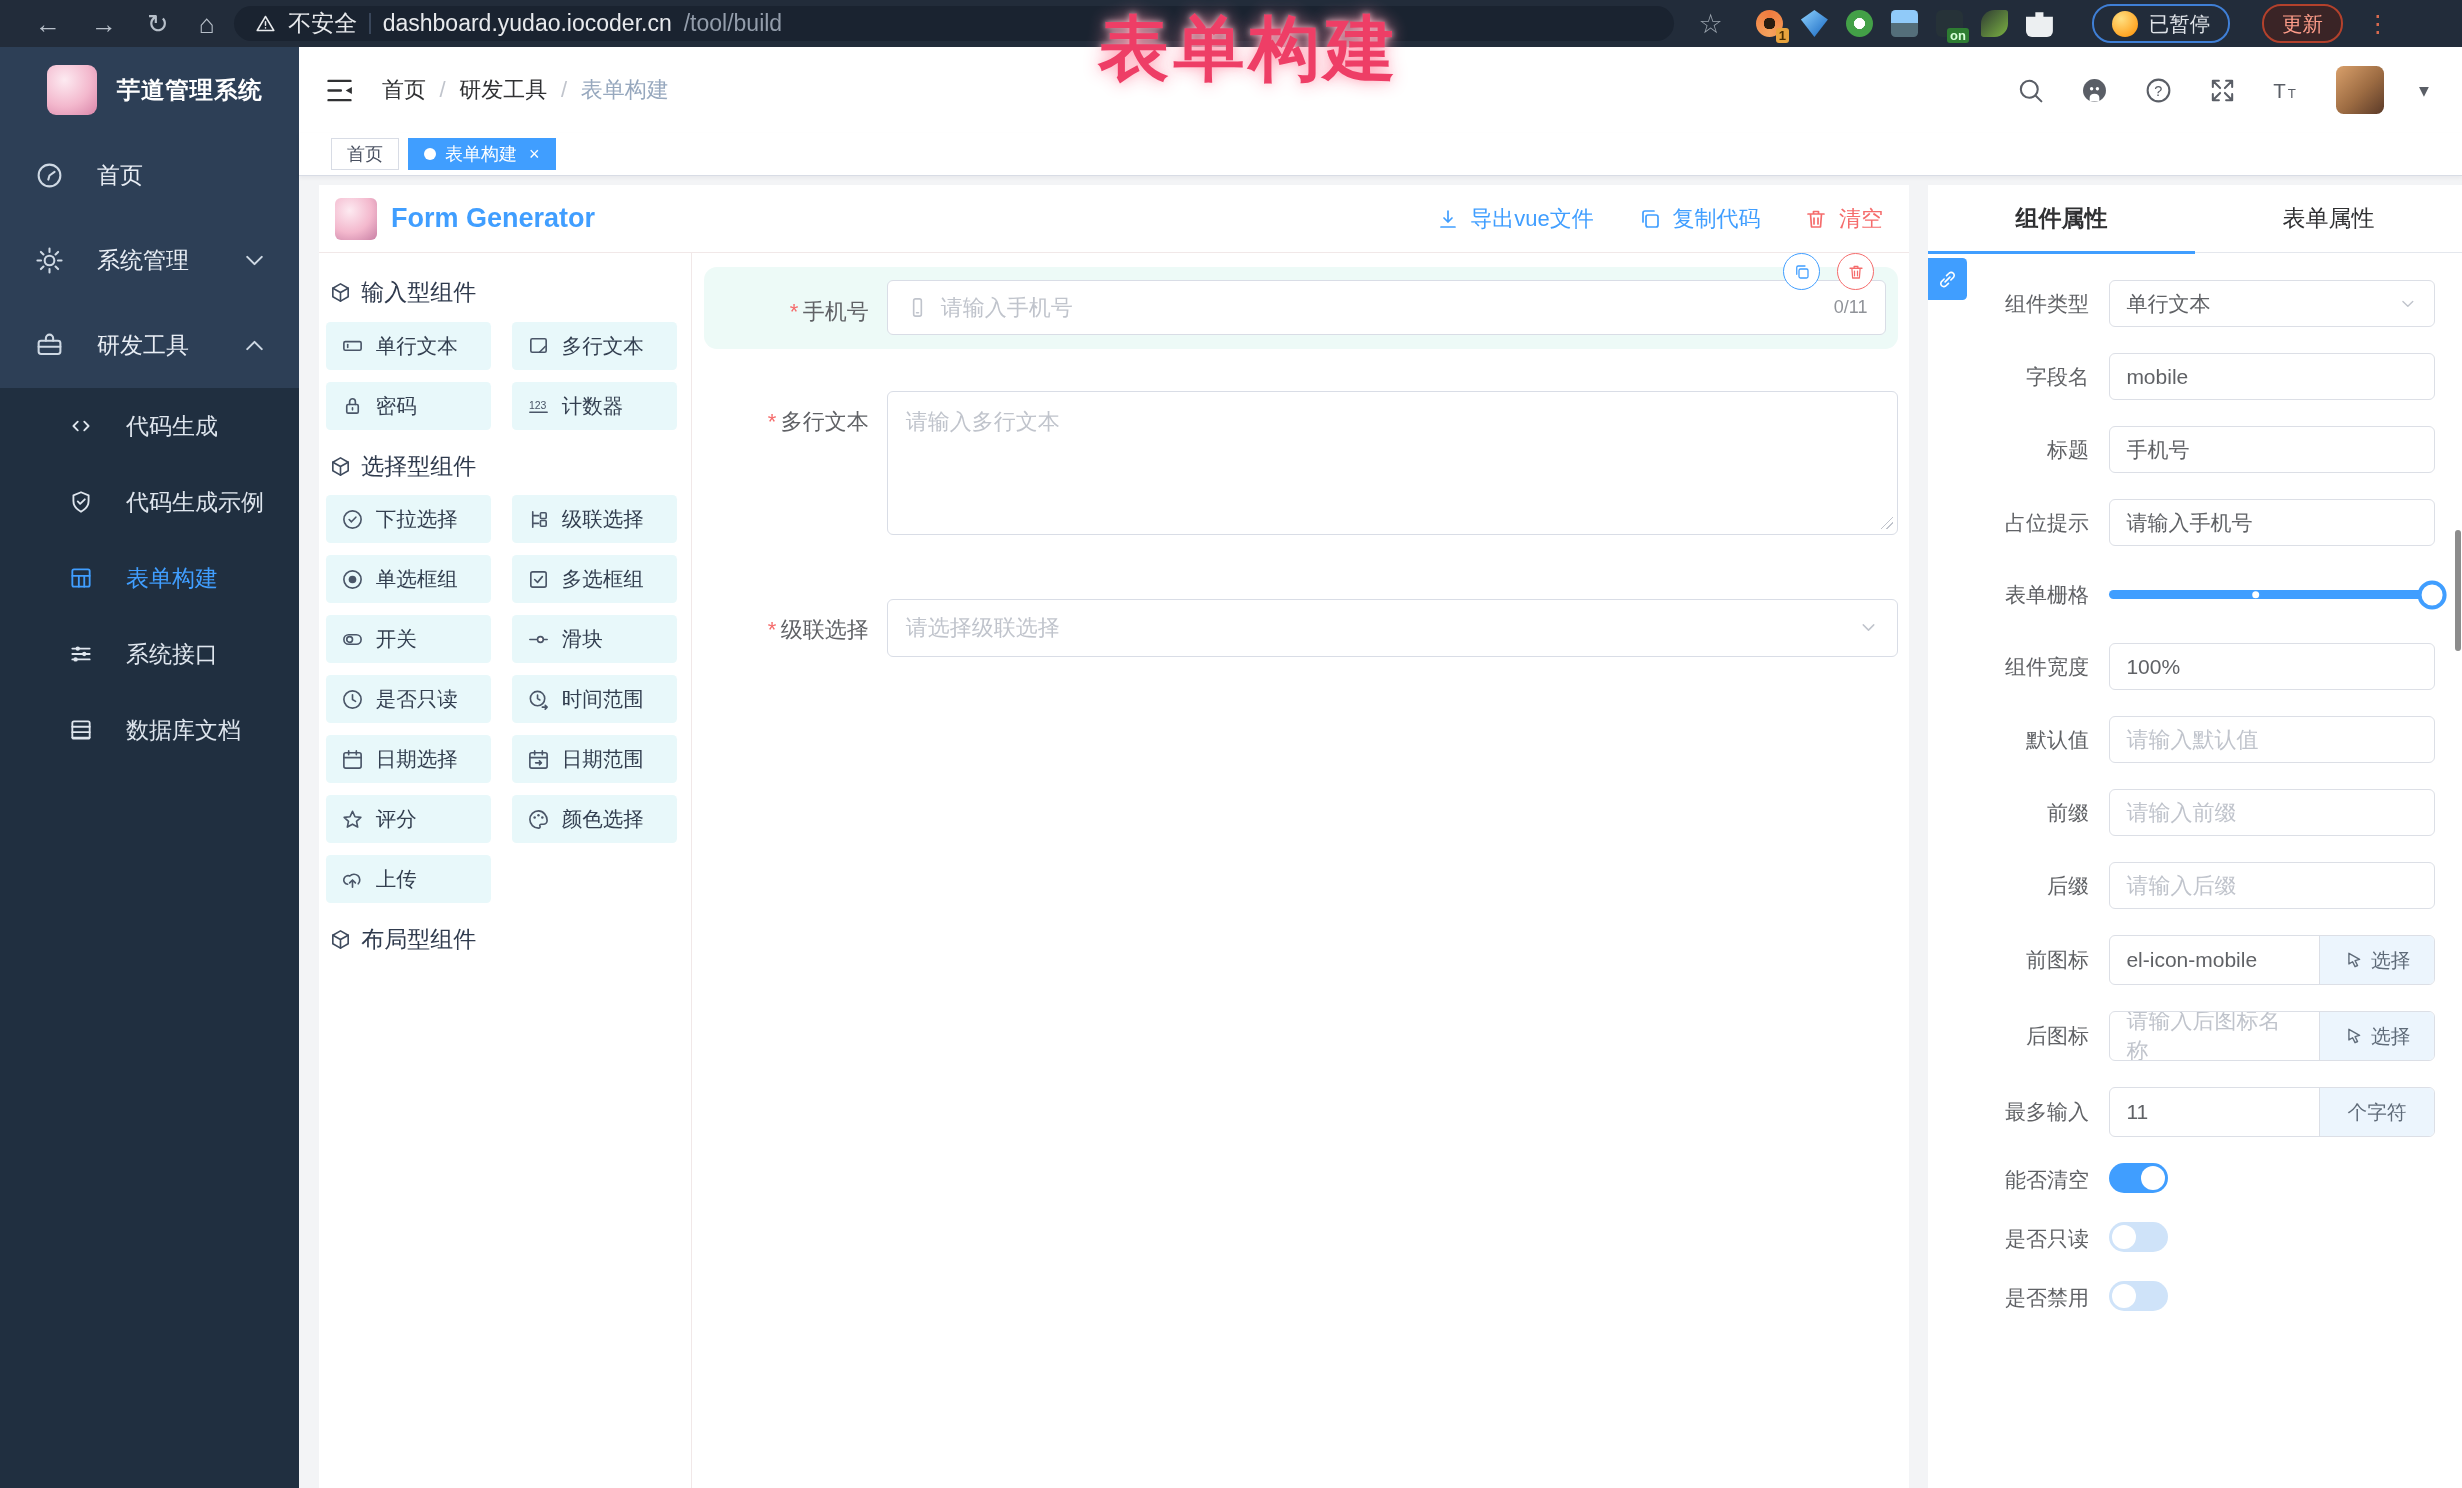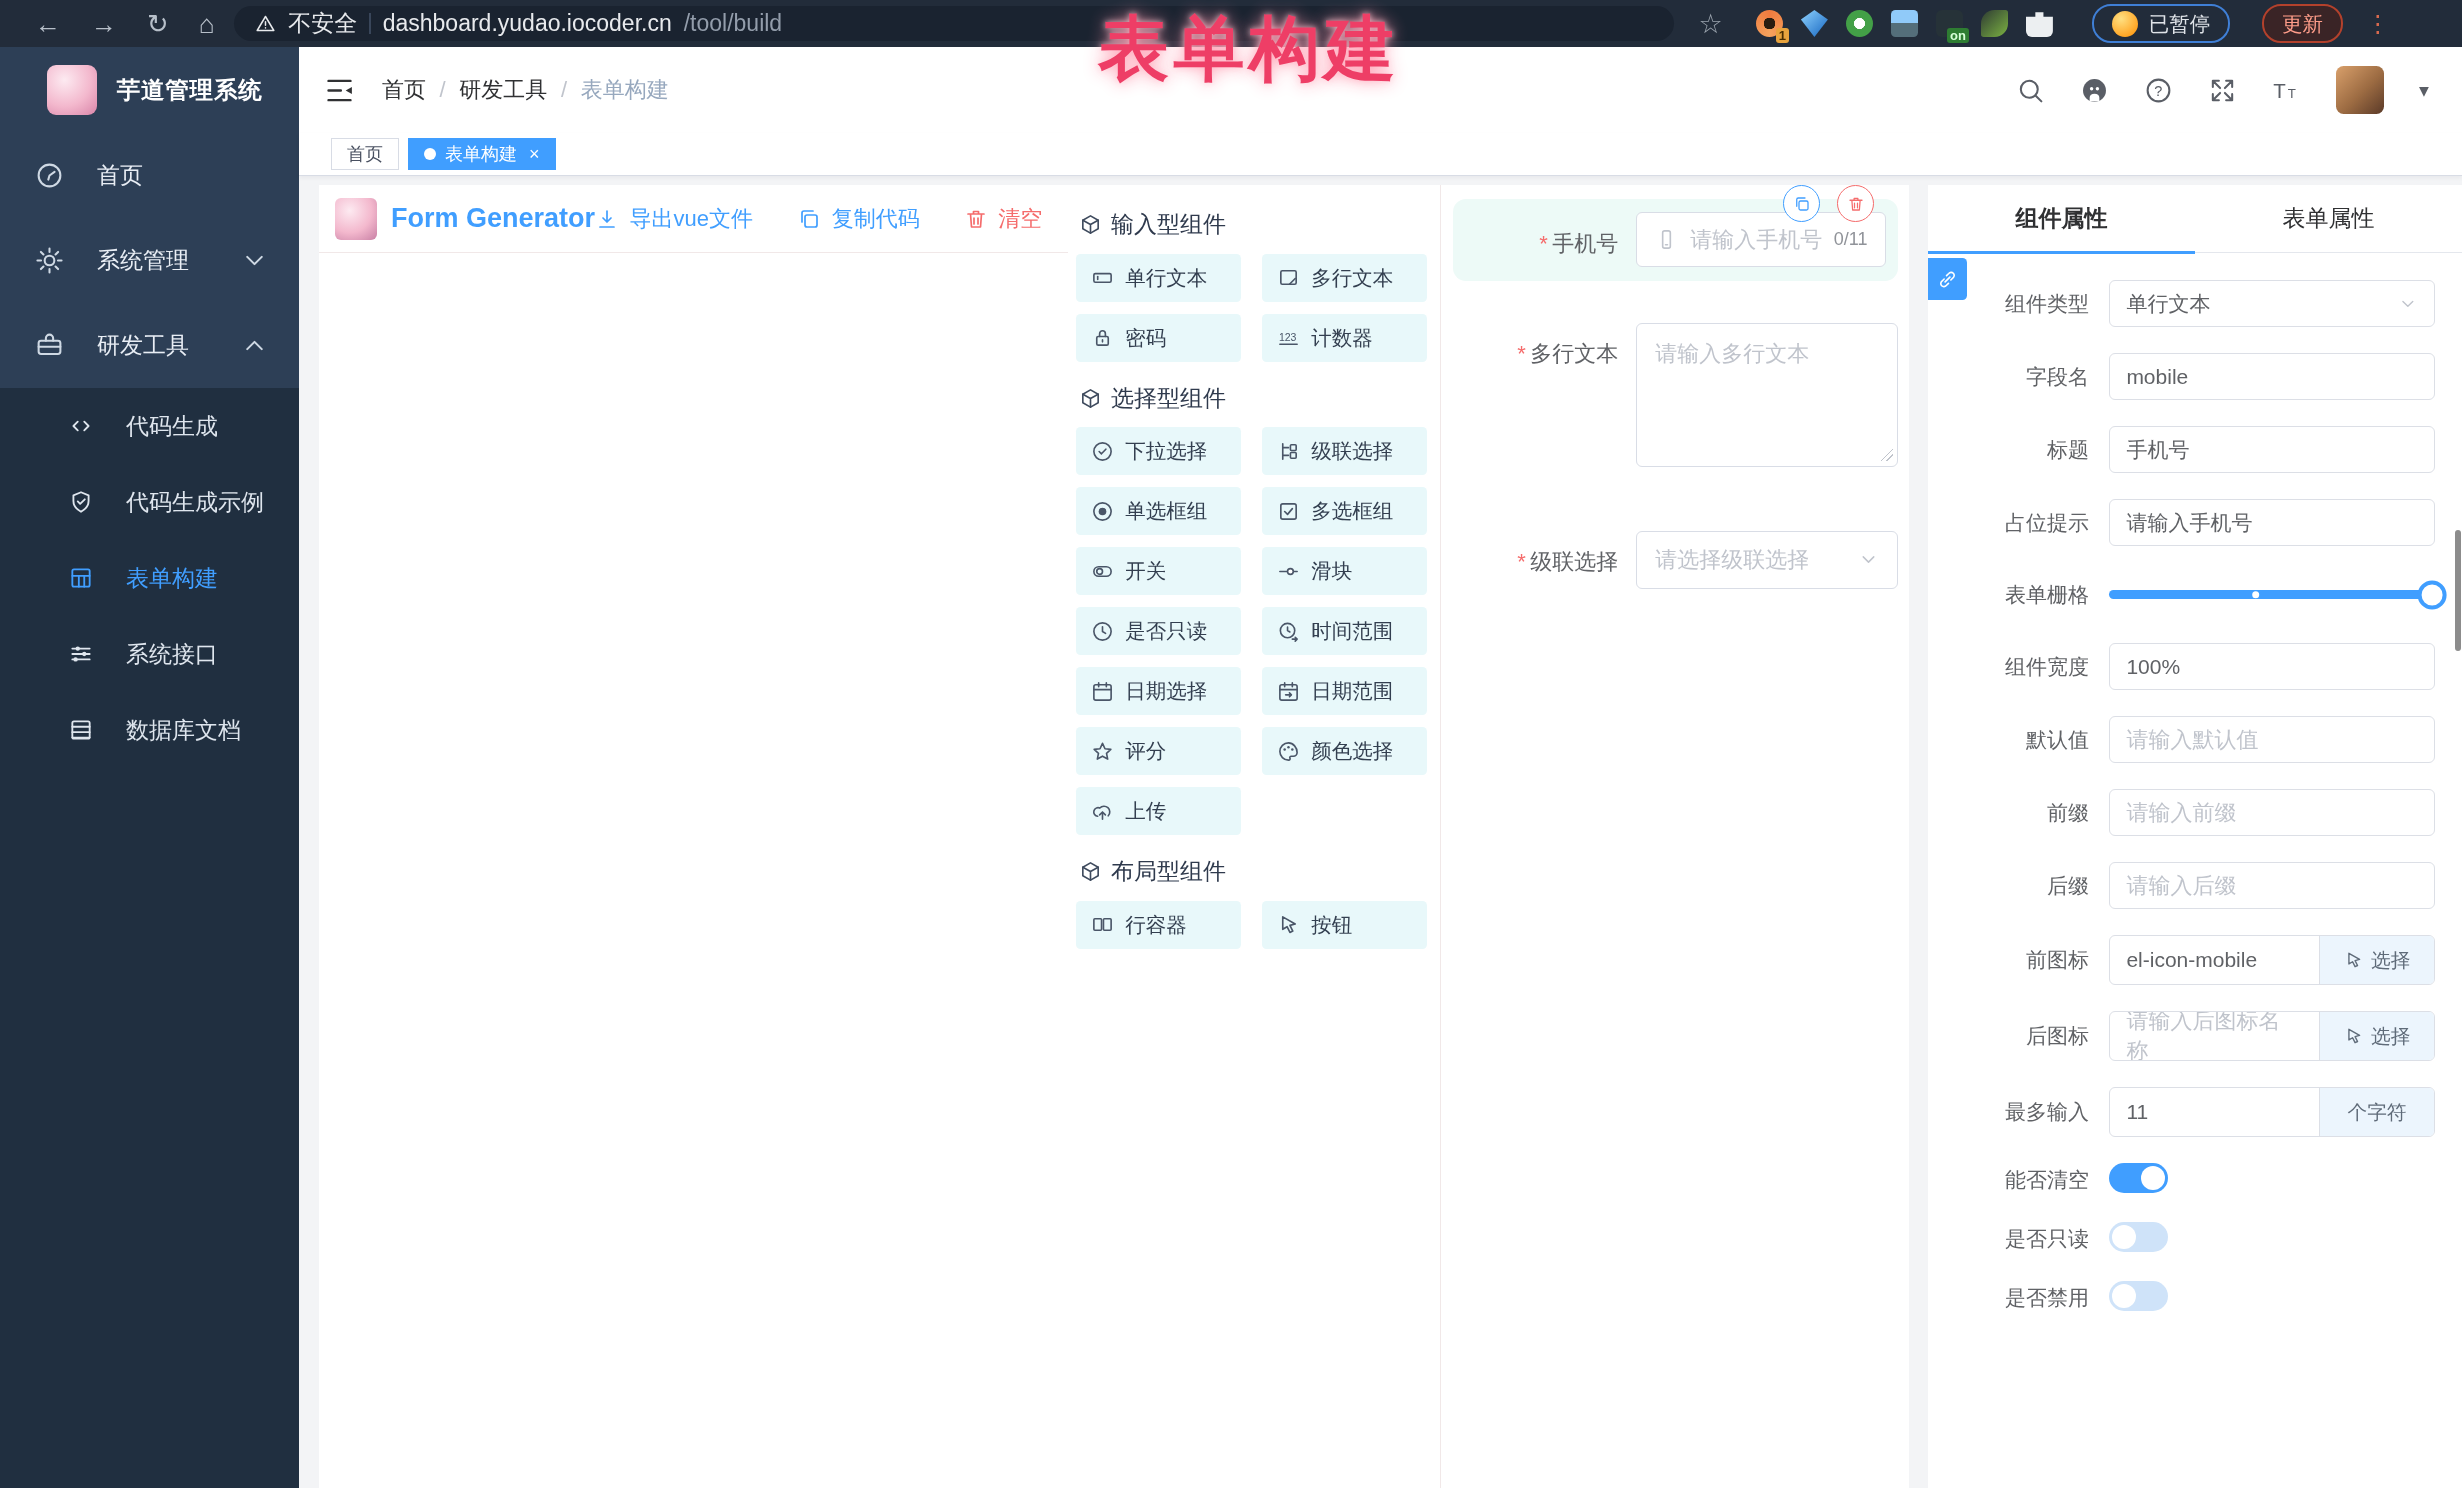--- a/index.html
+++ b/index.html
@@ -77,21 +77,21 @@
            display:flex;align-items:center;gap:9px;padding-left:32px;flex:none;}
   .tag{height:30px;display:inline-flex;align-items:center;padding:0 15px;border:1.5px solid #d8dce5;
        background:#fff;color:#495060;font-size:18px;cursor:pointer;}
   .tag.active{background:#409eff;border-color:#409eff;color:#fff;}
   .tag .dot{width:12px;height:12px;border-radius:50%;background:#fff;margin-right:9px;}
   .tag .x{margin-left:12px;font-size:18px;}
 
   .content{flex:1;display:flex;padding:9px 0 0 19.7px;min-height:0;box-sizing:border-box;}
 
   
-  .designer{width:1591px;background:#fff;display:flex;flex-direction:row;min-height:0;}
+  .designer{width:1591px;background:#fff;display:flex;flex-direction:column;min-height:0;}
   .dheader{height:67px;border-bottom:1.5px solid #f1e8e8;display:flex;align-items:center;
            padding:0 26px 0 16.7px;flex:none;}
   .dlogo{width:42px;height:42px;border-radius:6px;
          background:radial-gradient(circle at 35% 30%,#fdeaf1,#f3b8cd 55%,#c87fa4);}
   .dtitle{color:#409eff;font-size:27px;font-weight:700;margin-left:13.6px;}
   .dactions{margin-left:auto;display:flex;gap:44px;}
   .dact{display:flex;align-items:center;gap:10.6px;border:0;background:none;color:#409eff;
         font-size:22px;cursor:pointer;font-family:inherit;padding:0;}
   .dact.red{color:#f56c6c;}
   .dact svg{width:24px;height:24px;}
@@ -686,36 +686,20 @@
                   </svg>
                   <span>上传</span>
                 </div>
               </div>
             <div class="psec-title">
               <svg class="ic" viewBox="0 0 30 30" width="23" height="23">
                   <use href="#i-drag"></use>
                 </svg>
               <span>布局型组件</span>
             </div>
-            <div class="pgrid">
-
-                <div class="pitem">
-                  <svg class="ic" viewBox="0 0 30 30" width="23" height="23">
-                    <use href="#i-row"></use>
-                  </svg>
-                  <span>行容器</span>
-                </div>
-
-                <div class="pitem">
-                  <svg class="ic" viewBox="0 0 30 30" width="23" height="23">
-                    <use href="#i-button"></use>
-                  </svg>
-                  <span>按钮</span>
-                </div>
-              </div>
           </div>
 
           <div class="canvas">
             <div class="itemtools">
               <span class="tool copy">
                   <svg class="ic" viewBox="0 0 24 24" width="18" height="18">
                     <use href="#i-copy"></use>
                   </svg>
                 </span>
               <span class="tool del">

